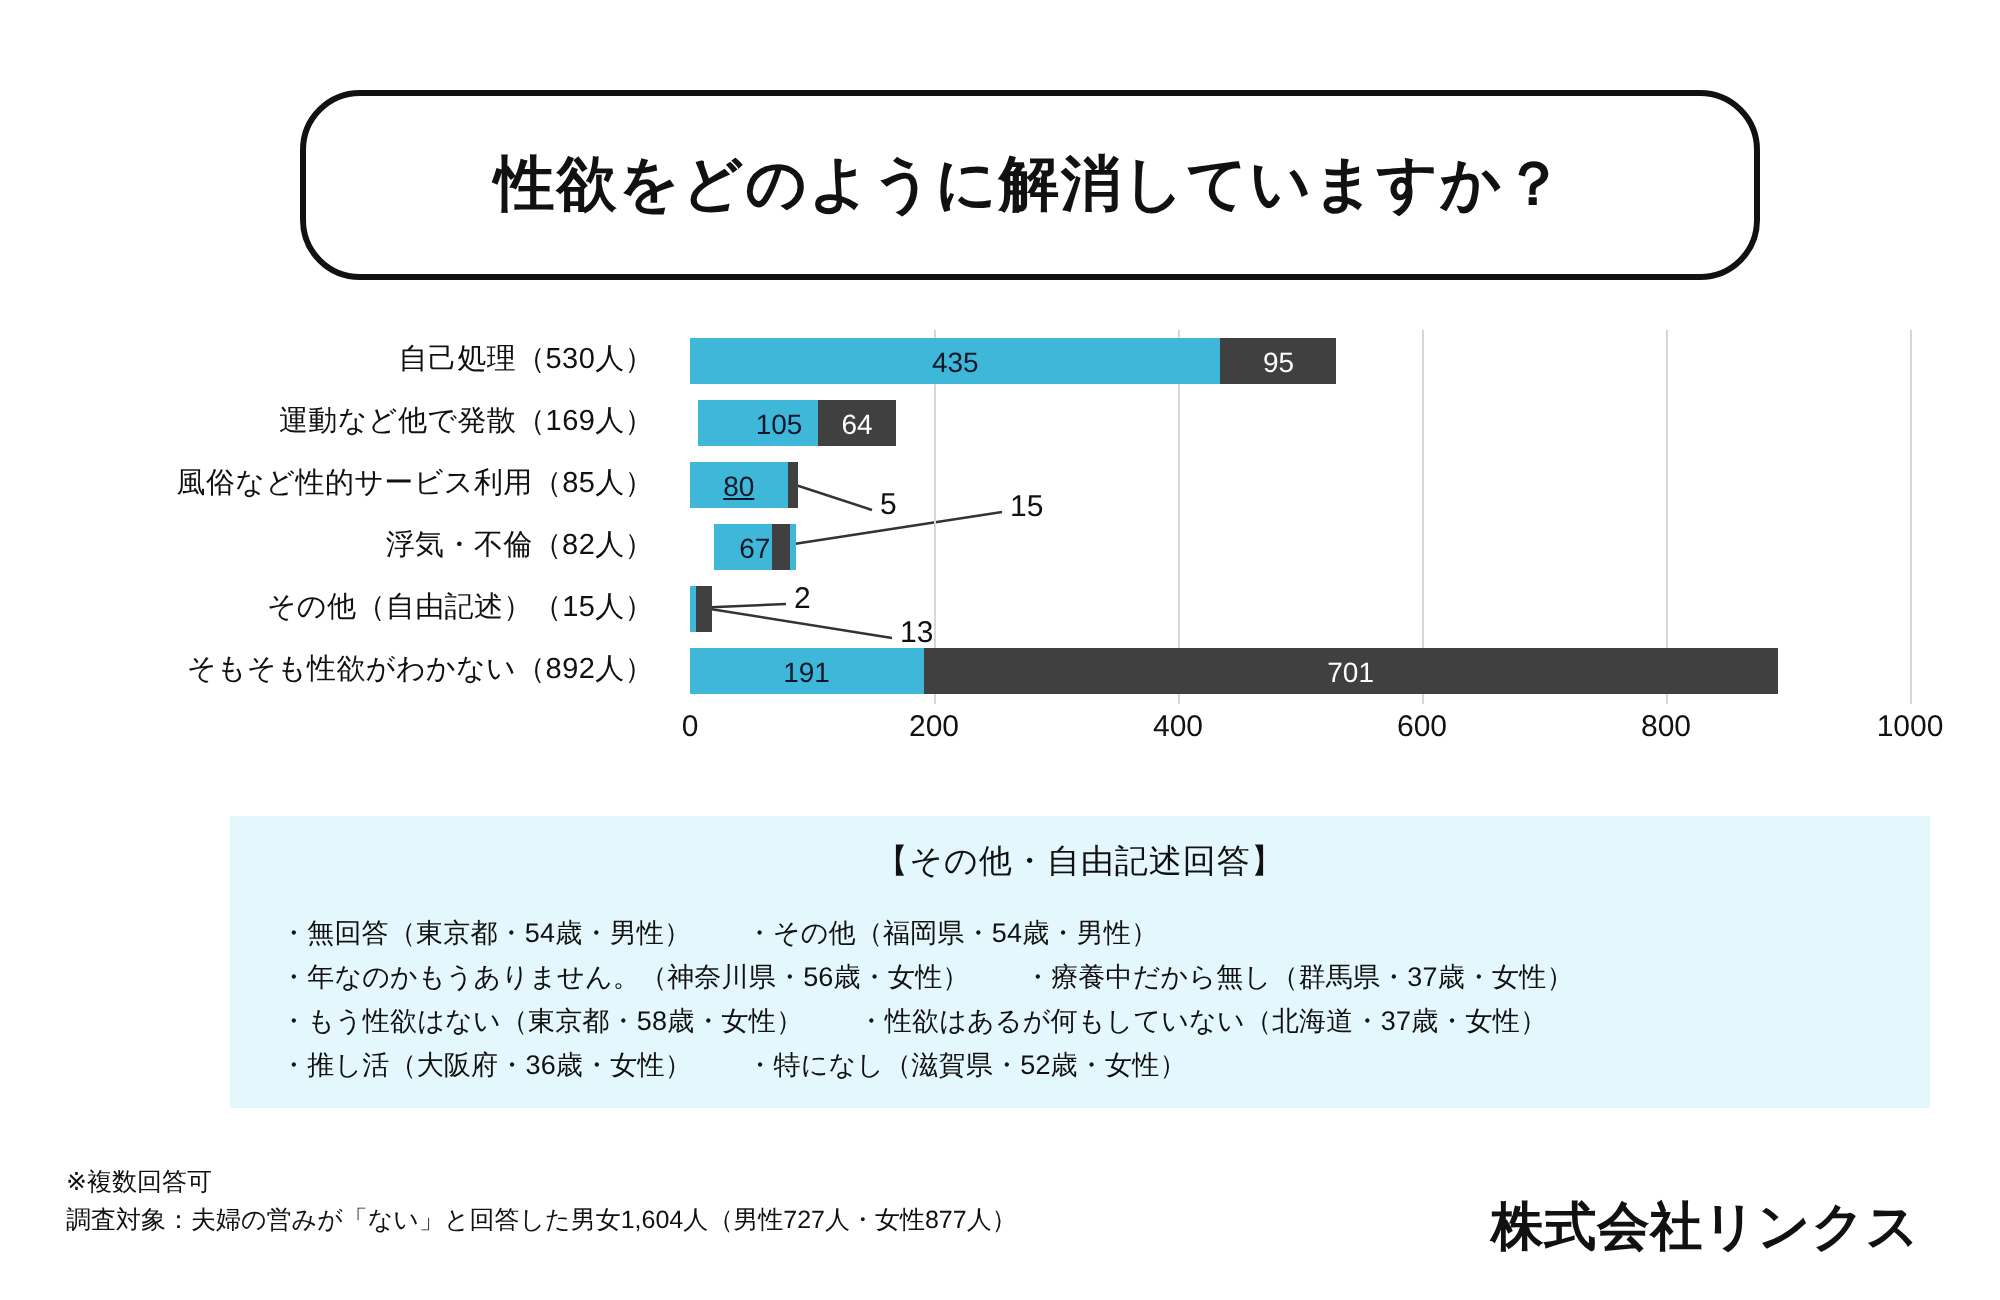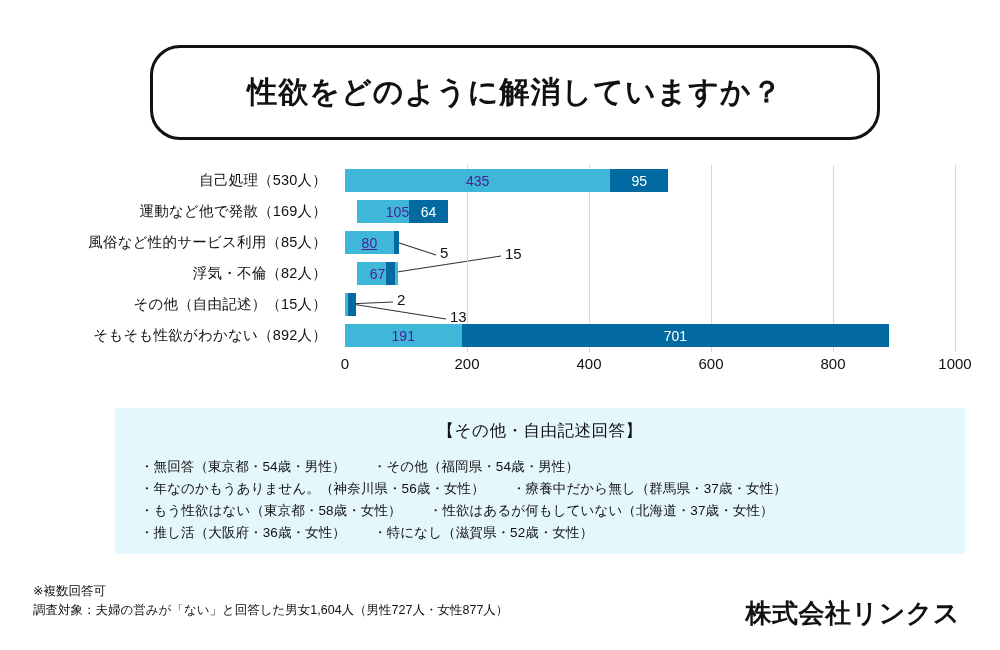--- a/index.html
+++ b/index.html
@@ -71,22 +71,22 @@
     position:absolute;
     top:4px;
     height:23px;
     display:flex;
     align-items:center;
     justify-content:center;
     font-size:14px;
     box-sizing:border-box;
     overflow:visible;
   }
-  .bar-blue{ background:#3eb7d8; color:#4c1d95; }
-  .bar-red { background:#0369a1; color:#ffffff; }
+  .bar-blue{ background:#3eb7d8; color:#0f172a; }
+  .bar-red { background:#404040; color:#ffffff; }
   .bar span{ white-space:nowrap; }
 
   .callout{
     position:absolute;
     font-size:15px;
     color:#111111;
     white-space:nowrap;
   }
   #leaders{
     position:absolute;
@@ -181,21 +181,21 @@
       <div class="gridline" style="left: 610px;"></div>
       <div class="row" style="top: 0px; width: 610px;">
         <div class="bar bar-blue" style="left: 0px; width: 265.35px;">
           <span>435</span>
         </div>
         <div class="bar bar-red" style="left: 265.35px; width: 57.95px;">
           <span>95</span>
         </div>
       </div>
       <div class="row" style="top: 31px; width: 610px;">
-        <div class="bar bar-blue" style="left: 12px; width: 81px;">
+        <div class="bar bar-blue" style="left: 4px; width: 81px;">
           <span>105</span>
         </div>
         <div class="bar bar-red" style="left: 64.05px; width: 39.04px;">
           <span>64</span>
         </div>
       </div>
       <div class="row" style="top: 62px; width: 610px;">
         <div class="bar bar-blue" style="left: 0px; width: 48.8px; text-decoration: underline;">
           <span>80</span>
         </div>

